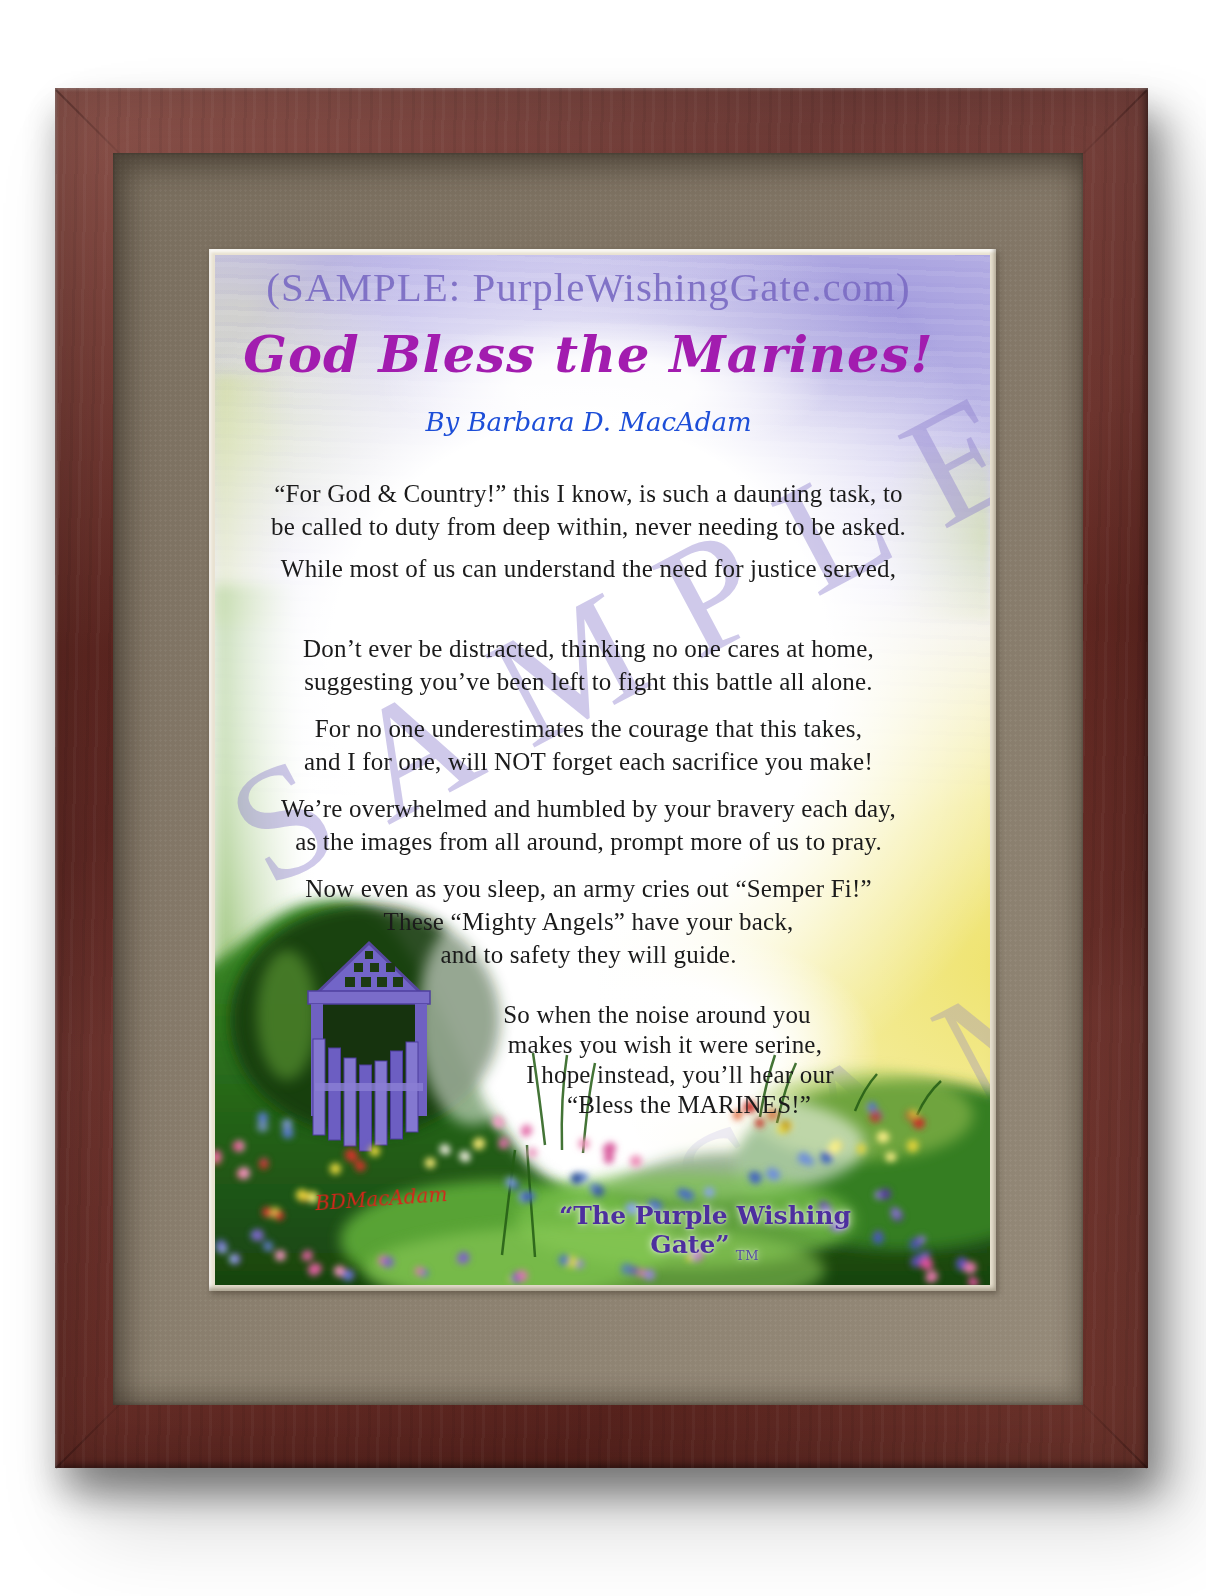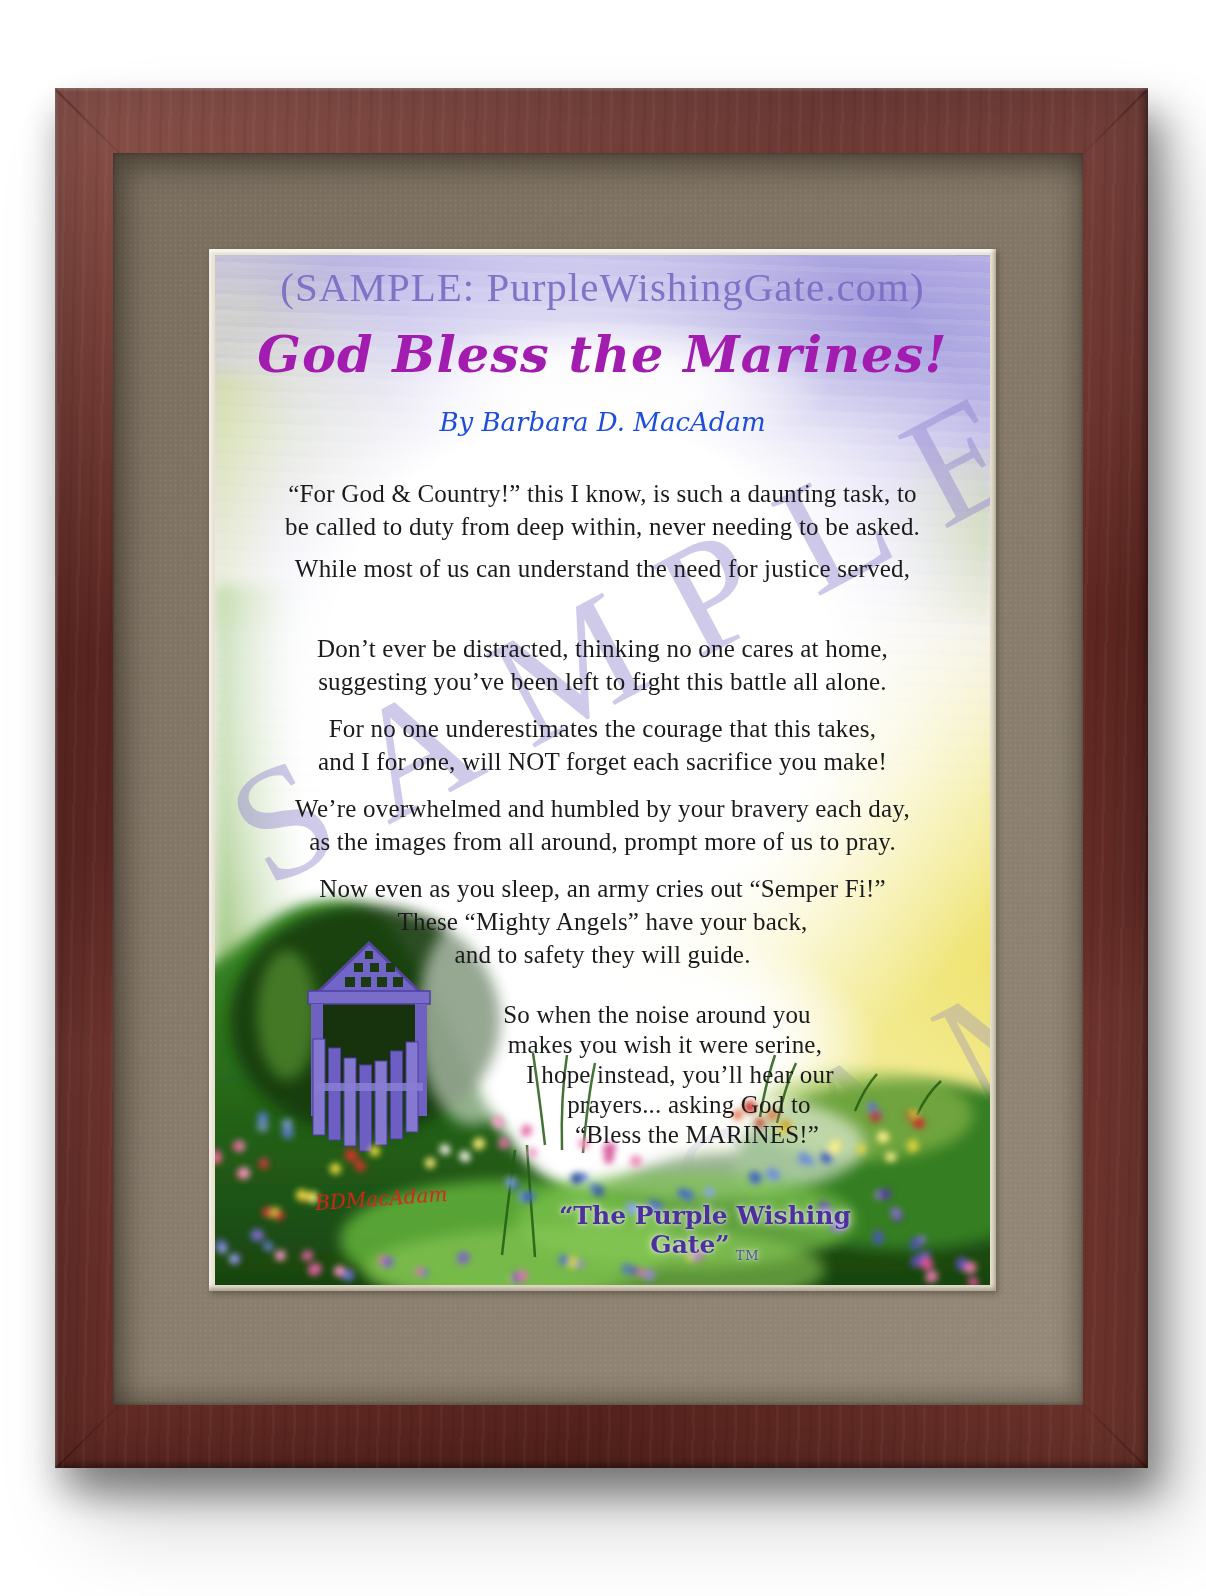--- a/index.html
+++ b/index.html
@@ -63,21 +63,21 @@
       radial-gradient(50% 50% at 50% 50%, rgba(255,255,255,.96) 38%, rgba(255,255,255,0) 74%);}
 
   .wm{position:absolute;font-family:"Liberation Serif",serif;white-space:nowrap;z-index:4;
       transform:rotate(-28deg);transform-origin:0 0;font-size:160px;letter-spacing:46px;}
   .wm1{left:-15px;top:505px;color:rgba(134,120,202,.40);}
   .wm2{left:430px;top:868px;color:rgba(134,120,202,.30);}
 
   .garden{position:absolute;left:0;top:560px;width:775px;height:470px;z-index:5;}
 
   
-  .txt{z-index:6;left:18px;width:739px;text-align:center;color:#1b1b1b;}
+  .txt{z-index:6;left:4px;width:739px;text-align:center;color:#1b1b1b;}
   .sample-line{top:8px;font-size:41px;letter-spacing:1px;color:rgba(124,110,196,.95);}
   .title{top:70px;font-family:"DejaVu Serif",serif;font-style:italic;font-size:51px;line-height:1.15;letter-spacing:1px;color:#a21caf;font-weight:bold;}
   .byline{top:152px;font-family:"DejaVu Serif",serif;font-style:italic;font-size:26px;color:#1d4ed8;}
   .stanza{font-size:25px;line-height:33px;letter-spacing:.2px;}
   .stanza .ln{display:block;}
   .s1{top:197px;} .s2{top:272px;} .s3{top:352px;} .s4{top:432px;} .s5{top:512px;} .s6{top:592px;}
   .s7{top:720px;left:232px;width:420px;line-height:30px;}
   .s7 .ln:nth-child(2){transform:translateX(8px);}
   .s7 .ln:nth-child(3){transform:translateX(23px);}
   .s7 .ln:nth-child(4){transform:translateX(32px);}
@@ -405,21 +405,20 @@
       <span class="ln">and to safety they will guide.</span>
     </p>
     <p class="abs txt stanza s5">
       <span class="ln">We’re overwhelmed and humbled by your bravery each day,</span>
       <span class="ln">as the images from all around, prompt more of us to pray.</span>
     </p>
     <p class="abs txt stanza s7">
       <span class="ln">So when the noise around you</span>
       <span class="ln">makes you wish it were serine,</span>
       <span class="ln">I hope instead, you’ll hear our</span>
-      <span class="ln">prayers... asking God to</span>
       <span class="ln">“Bless the MARINES!”</span>
     </p>
 
     <div class="abs signature">BDMacAdam</div>
     <div class="abs brand">
       <span>“The Purple Wishing Gate”</span><span class="tm">TM</span>
     </div>
   </div>
 </div>
 

